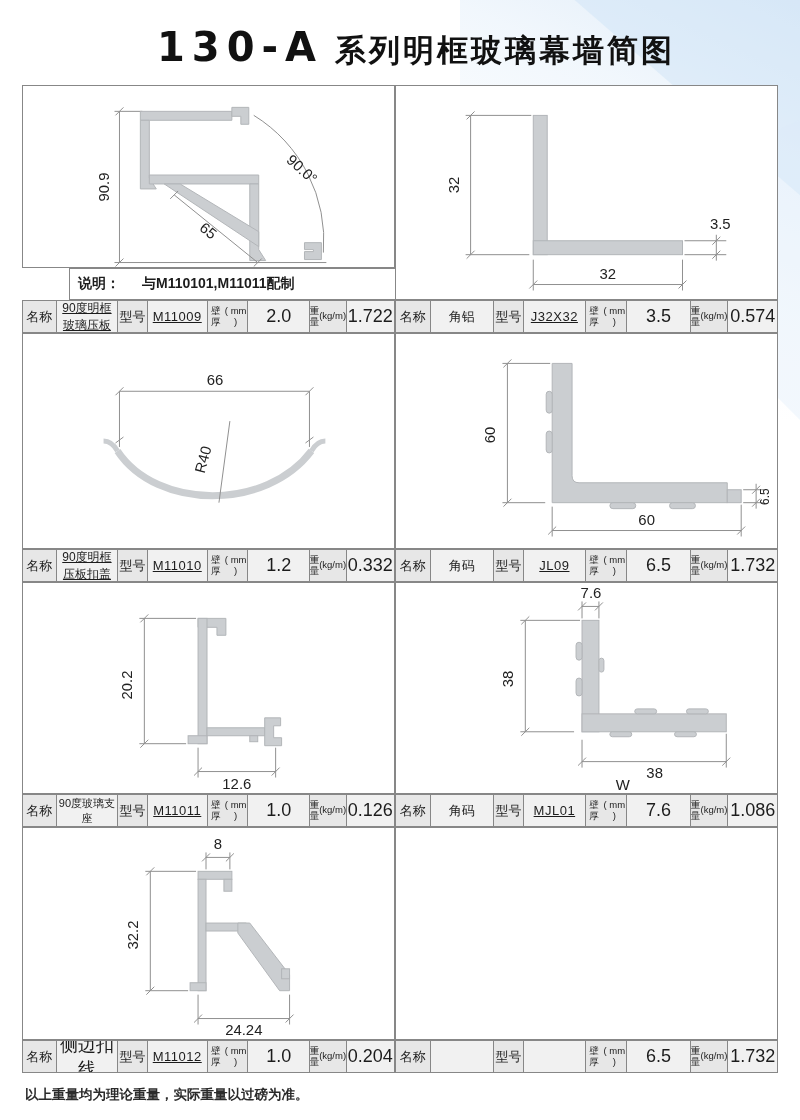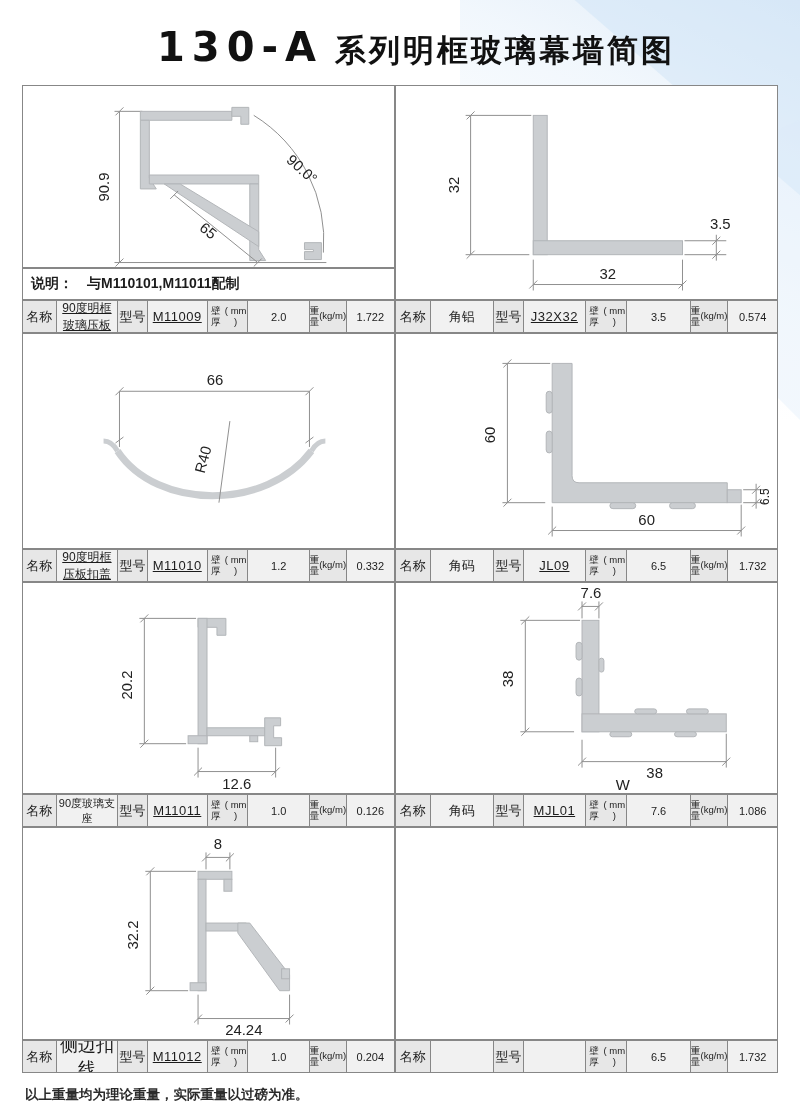--- a/index.html
+++ b/index.html
@@ -17,29 +17,29 @@
   .deco-tri2 { position:absolute; right:0px; top:120px; width:260px; height:300px; pointer-events:none;
     background:rgba(222,236,250,0.35); clip-path:polygon(100% 0, 20% 30%, 100% 100%); }
 
   .title { position:absolute; top:24px; left:16px; width:100%; text-align:center; white-space:nowrap; }
   .title-num { font-size:40px; font-weight:bold; letter-spacing:7px; color:#111; font-family:"DejaVu Sans", sans-serif; }
   .title-cn  { font-size:31px; font-weight:bold; letter-spacing:3px; color:#111; margin-left:12px; }
 
   .tcell { position:absolute; border:1px solid #878787; background:#fff; }
   .drawcell { display:flex; align-items:center; justify-content:center; }
 
-  .notecell { display:flex; align-items:center; padding-left:8px; gap:14px;
-    font-size:14px; font-weight:bold; color:#1c1c1c; }
+  .notecell { display:flex; align-items:center; padding-left:8px; gap:22px;
+    font-size:14px; font-weight:bold; color:#1c1c1c;margin-left:47px; }
 
   .info-row { display:flex; align-items:stretch; background:#ececec; }
   .info-row .cell { display:flex; align-items:center; justify-content:center;
     border-left:1px solid #878787; overflow:hidden; text-align:center; }
   .info-row .cell:first-child { border-left:none; }
   .lbl { font-size:13px; color:#1c1c1c; background:#e7e7e7; }
-  .val { font-size:11px; color:#1c1c1c; background:#f1f1f1; }
+  .val { font-size:18px; color:#1c1c1c; background:#f1f1f1; }
   .model { font-size:13px; letter-spacing:0.5px;text-decoration:underline; }
   .lbl2 { flex-direction:row; line-height:1.15; font-size:9.5px; color:#1c1c1c; background:#e7e7e7; }
   .fs10 { font-size:12px;text-decoration:underline; } .fs11 { font-size:11px; } .fs12 { font-size:18px; } .fs13 { font-size:13px; }
   .w1{width:8.8%} .w2{width:16.6%} .w3{width:8%} .w4{width:16.1%}
   .w5{width:11%} .w6{width:16.6%} .w7{width:9.9%} .w8{width:13%}
 
   .footer-note { position:absolute; left:25px; top:1086px; font-size:13.5px; font-weight:bold; color:#2b2b2b; }
 
   
   svg { display:block; }

